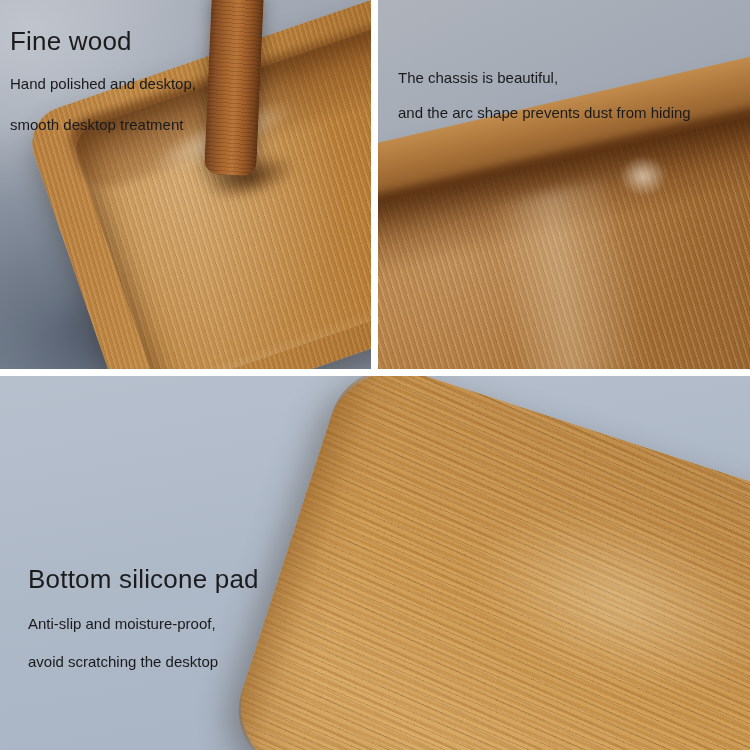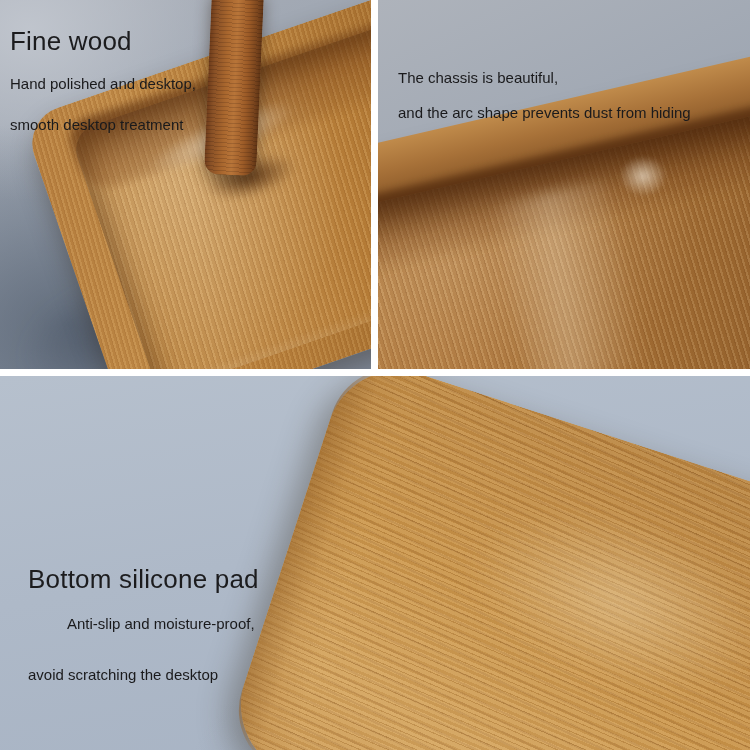--- a/index.html
+++ b/index.html
@@ -288,21 +288,21 @@
     <div id="board-contact-shadow"></div>
 
     <div id="board-bottom">
       <div id="board-grain-arcs"></div>
       <div id="board-sheen"></div>
       <div id="board-left-bevel"></div>
     </div>
 
     <div class="heading" style="left:28px;top:190px;">Bottom silicone pad</div>
 
-    <div class="subline" style="left:28px;top:240px;margin-left:39px;">Anti-slip and moisture-proof,</div>
-
-    <div class="subline" style="left:28px;top:278px;margin-top:13px;">avoid scratching the desktop</div>
+    <div class="subline" style="left:28px;top:240px;">Anti-slip and moisture-proof,</div>
+
+    <div class="subline" style="left:28px;top:278px;">avoid scratching the desktop</div>
   </div>
 
   <div class="divider" id="divider-vertical"></div>
   <div class="divider" id="divider-horizontal"></div>
 
 </div>
 
 </body></html>

